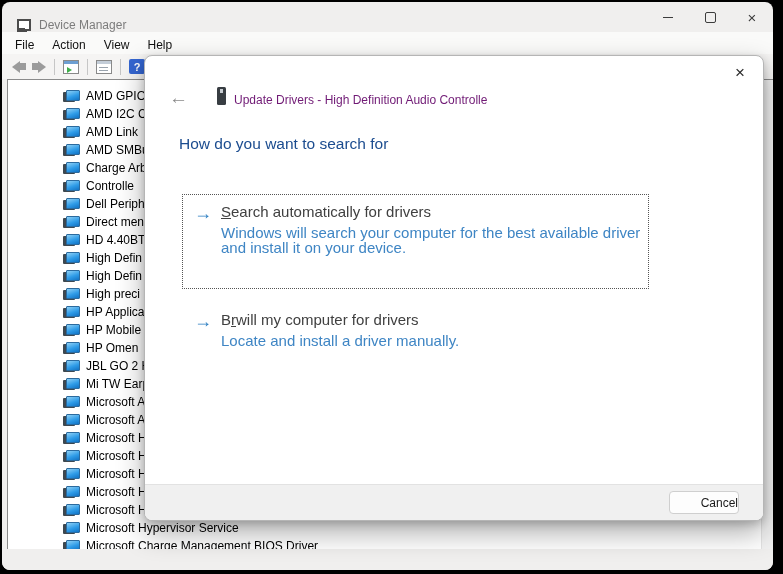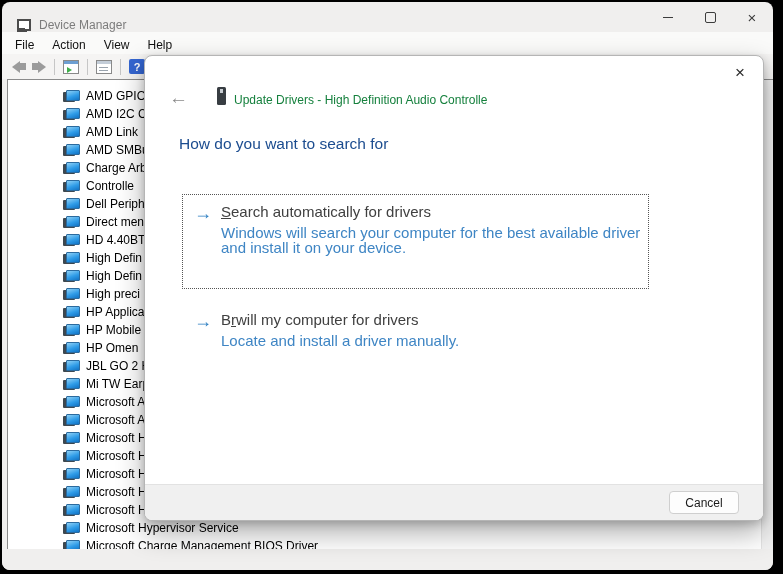--- a/index.html
+++ b/index.html
@@ -69,36 +69,36 @@
   .dialog{
     position:absolute;left:144px;top:55px;width:620px;height:466px;background:#fff;
     border:1px solid #b5b5b5;border-radius:8px;box-sizing:border-box;z-index:5;
     box-shadow:0 12px 28px rgba(0,0,0,.32),0 3px 8px rgba(0,0,0,.18);
   }
   .dlg-close{position:absolute;top:4px;right:10px;width:26px;height:26px;display:flex;align-items:center;
     justify-content:center;font-size:17px;color:#2b2b2b}
   .dlg-back{position:absolute;left:24px;top:32px;font-size:19px;color:#8a8a8a;line-height:1}
   .dlg-dev-icon{position:absolute;left:72px;top:31px;width:9px;height:18px;background:#383d42;border-radius:1.5px}
   .dlg-dev-icon::after{content:"";position:absolute;left:3px;top:2px;width:3px;height:4px;background:#c8cdd2}
-  .dlg-title{position:absolute;left:89px;top:37px;font-size:12px;color:#15803d}
+  .dlg-title{position:absolute;left:89px;top:37px;font-size:12px;color:#701a75}
   .dlg-heading{position:absolute;left:34px;top:79px;font-size:15.5px;color:#1b4c8f}
 
   .focus-box{position:absolute;left:37px;top:138px;width:465px;height:93px;border:1px dotted #555}
   .opt-arrow{position:absolute;font-size:18px;line-height:1;color:#2e7fc1}
   .opt-title{position:absolute;font-size:15px;color:#404040}
   .opt-desc{position:absolute;font-size:15px;line-height:15px;color:#3e85c4}
   .u{text-decoration:underline}
   .a1{left:49px;top:148px}  .t1{left:76px;top:147px}  .d1{left:76px;top:169px;width:445px}
   .a2{left:49px;top:256px}  .t2{left:76px;top:255px}  .d2{left:76px;top:277px;width:460px}
 
   .dlg-footer{position:absolute;left:0;right:0;bottom:0;height:35px;background:#f0f0f0;
     border-top:1px solid #e2e2e2;border-radius:0 0 7px 7px}
   .cancel-btn{position:absolute;right:24px;top:6px;width:70px;height:23px;background:#fdfdfd;
     border:1px solid #cfcfcf;border-radius:4px;font-size:12px;color:#1a1a1a;
-    display:flex;align-items:center;justify-content:center;box-sizing:border-box}
+    display:flex;align-items:center;justify-content:flex-end;box-sizing:border-box}
 </style>
 </head>
 <body>
 
 <div class="window">
 
   <div class="titlebar">
     <span class="app-icon">
       <span class="scr"></span>
         <span class="base"></span>

